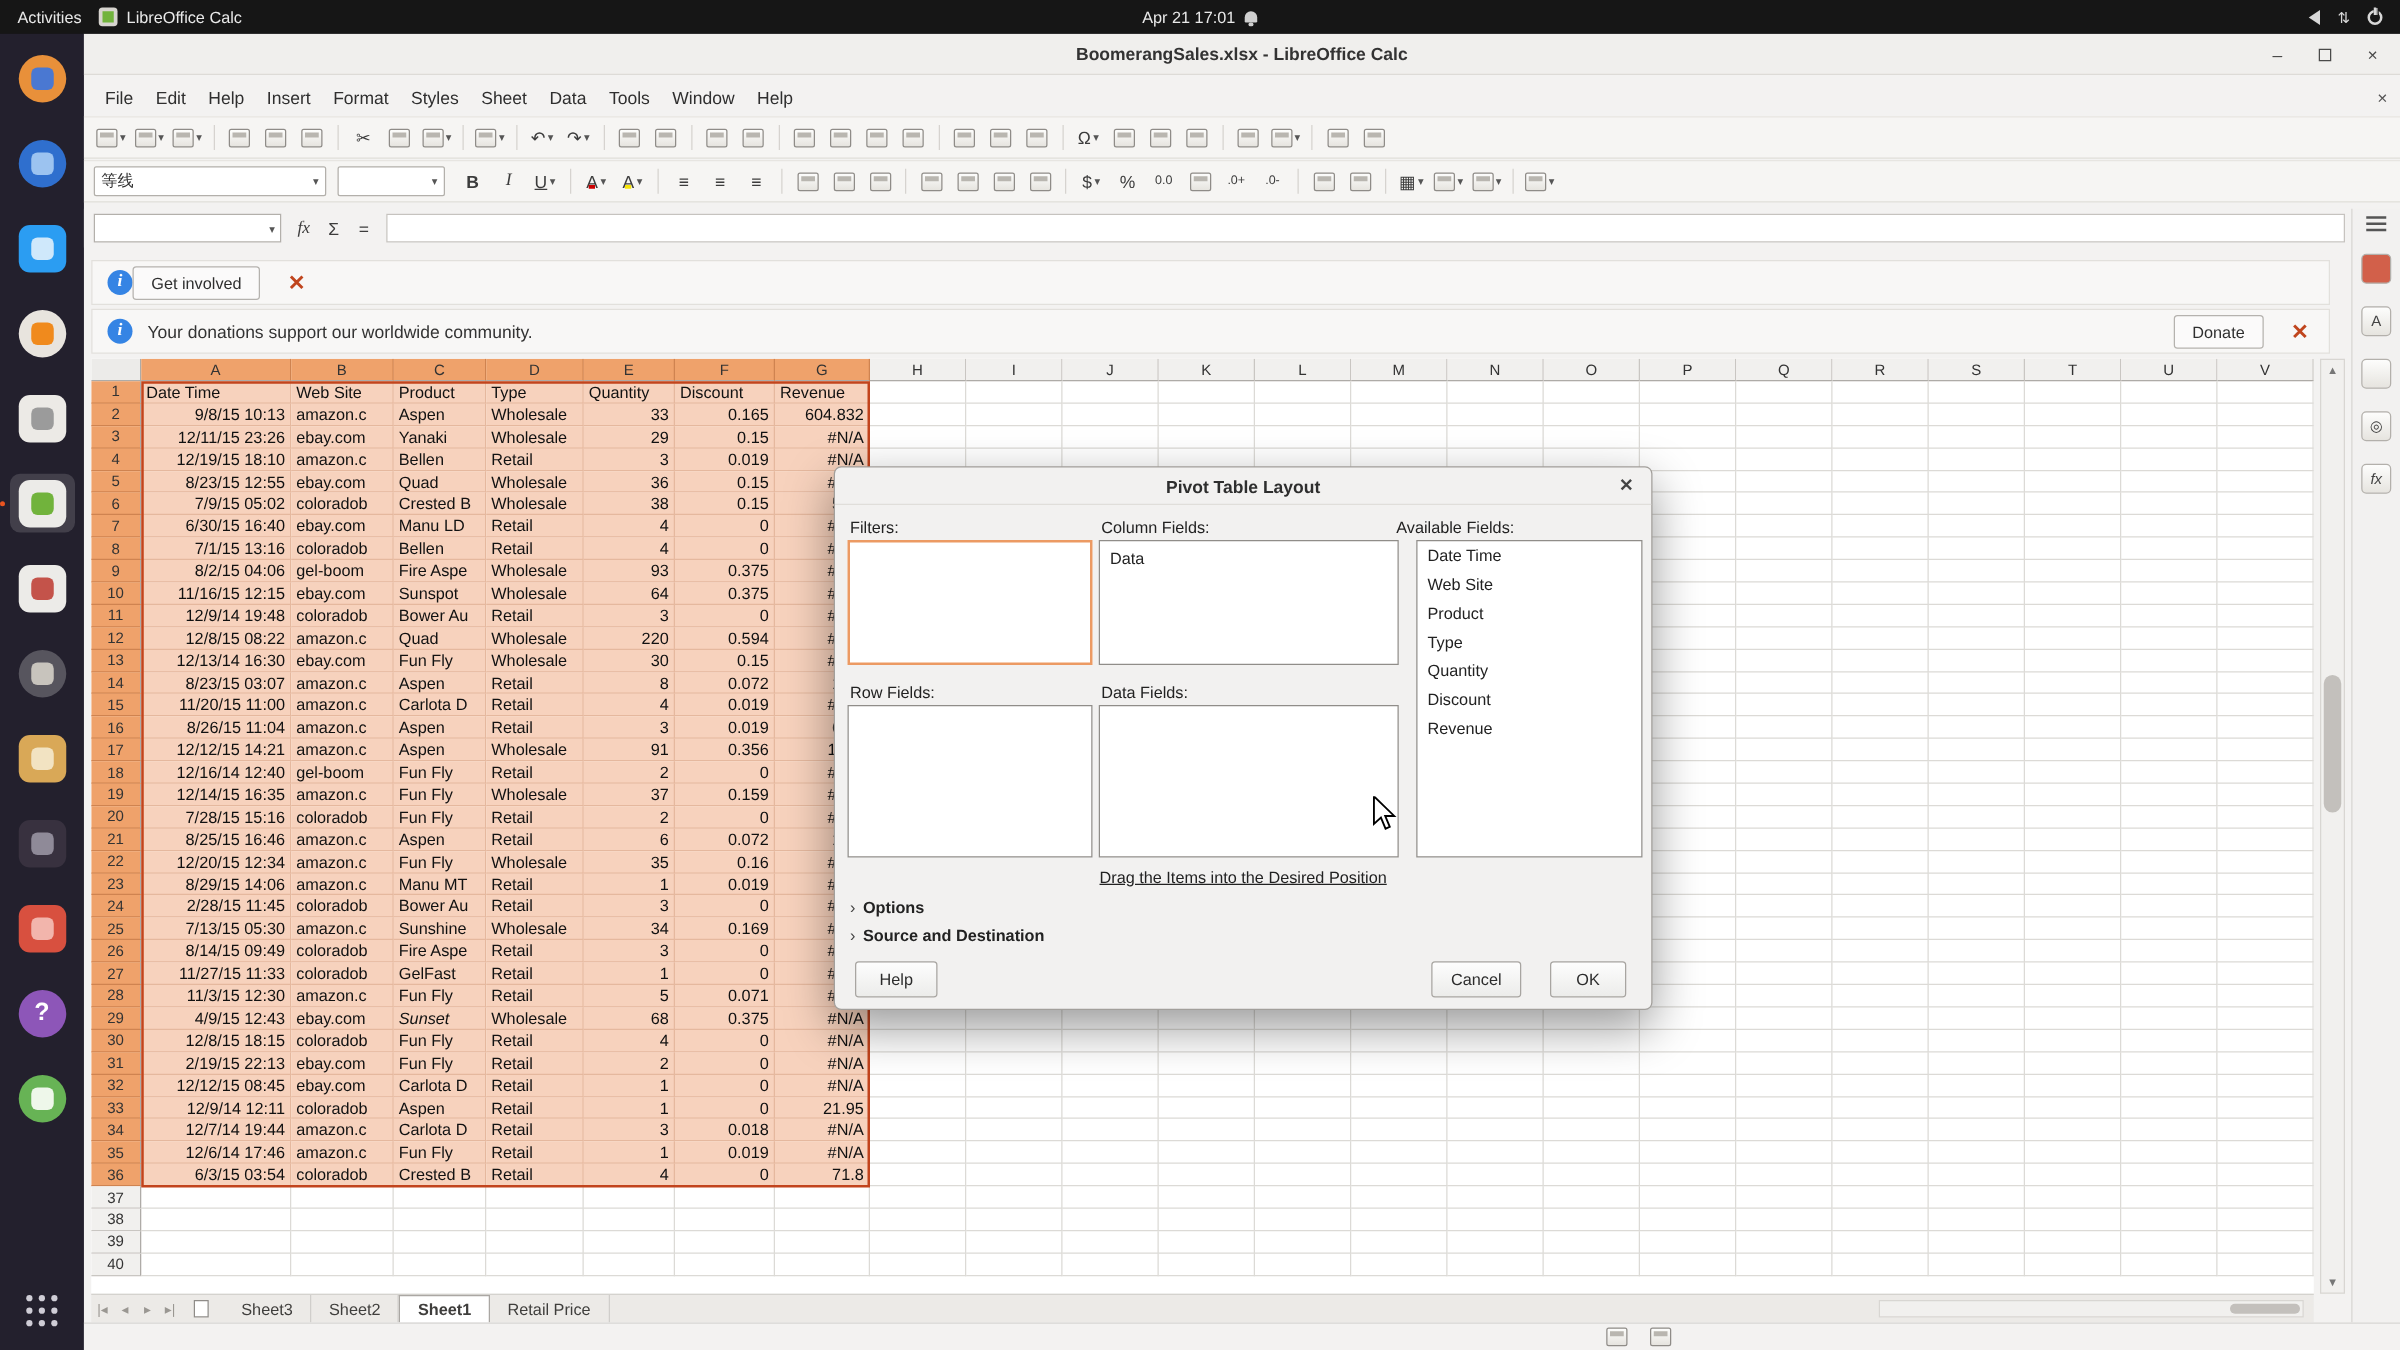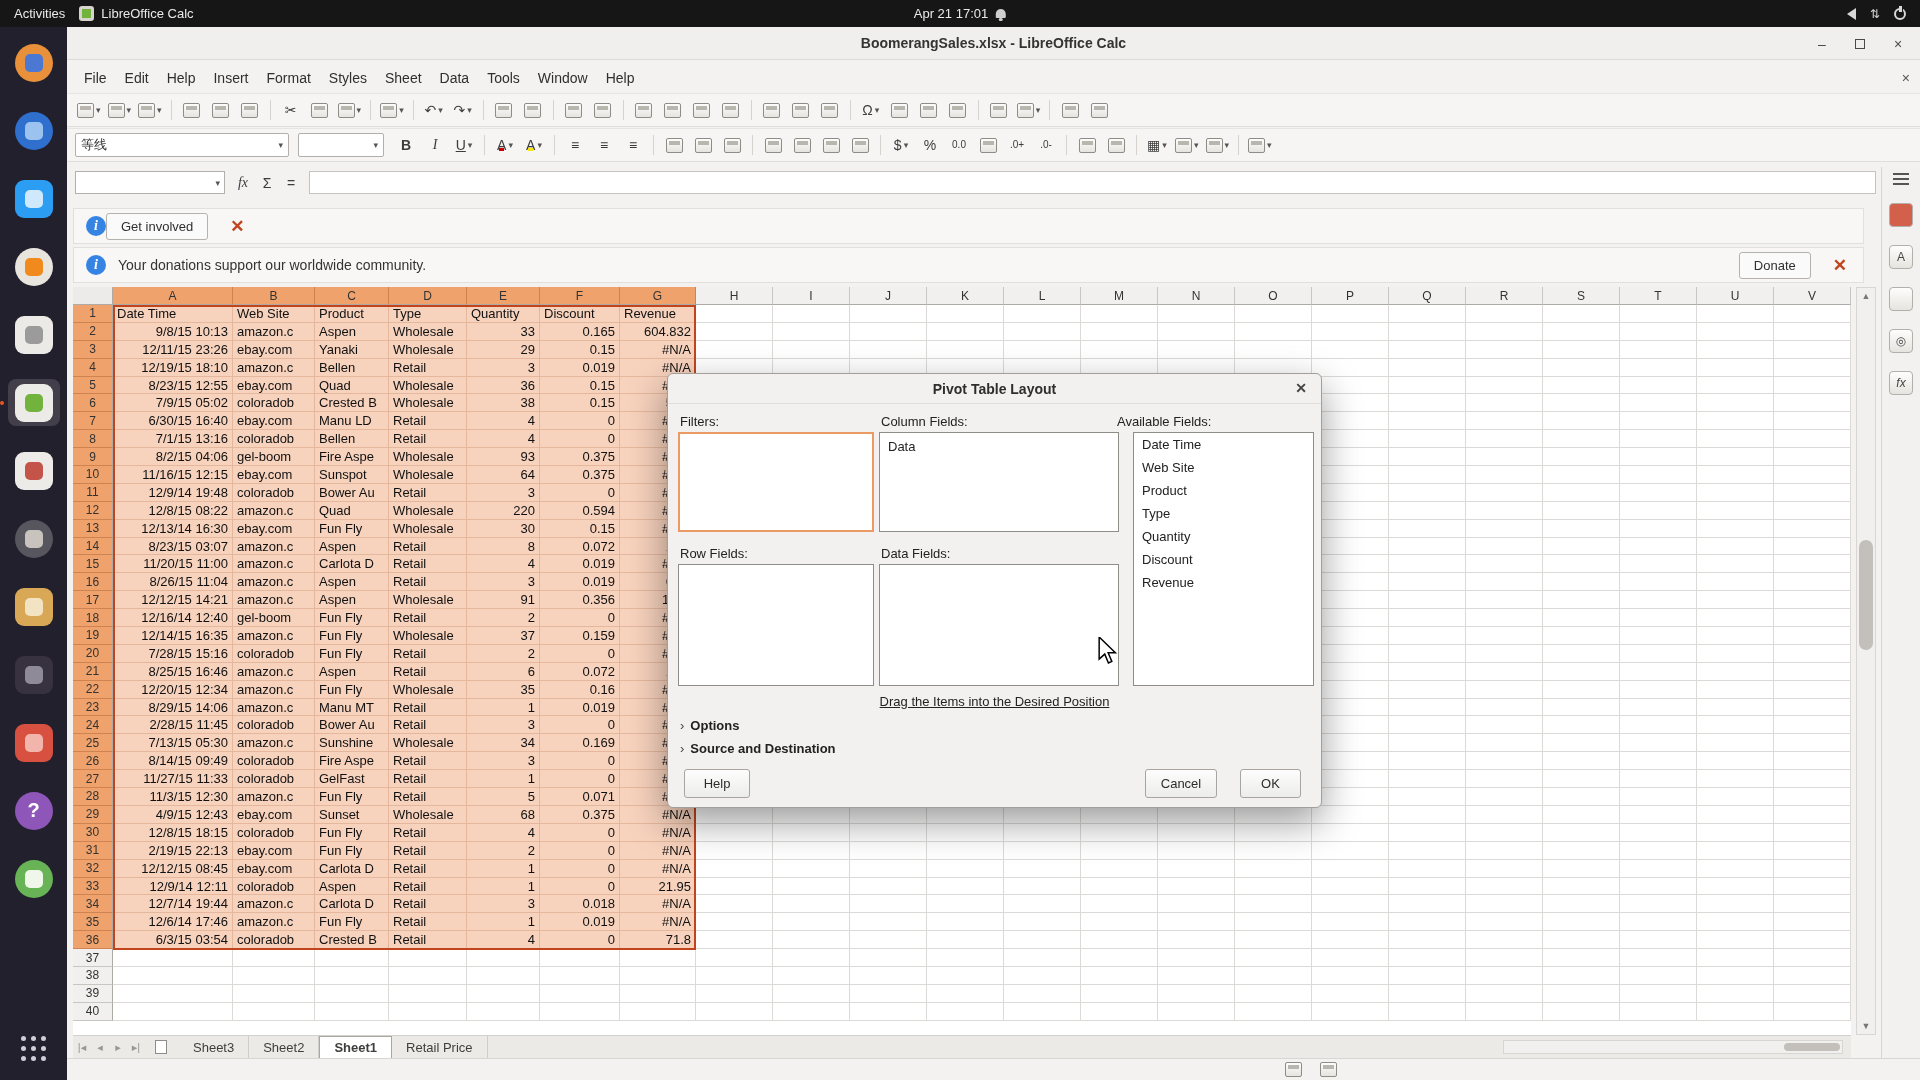--- a/index.html
+++ b/index.html
@@ -59,21 +59,21 @@
   .tbtn .glyph.u { text-decoration:underline; }
   .tbtn .glyph.small { font-size:10px; }
   .gicon { width:17px; height:15px; border:1px solid #8f8c88; border-radius:2px;
            background:linear-gradient(#fdfdfc,#e6e4df); position:relative; }
   .gicon::after { content:""; position:absolute; left:2px; top:2px; right:2px; height:4px; background:#b9b6b0; }
   .colorbar { position:absolute; left:2px; right:2px; bottom:1px; height:3px; }
   .caret { font-size:9px; color:#555; }
   .tsep { width:1px; height:20px; background:#d6d3cf; margin:0 4px; }
   .combo { height:24px; background:#fff; border:1px solid #b3b0ab; border-radius:2px; display:flex; align-items:center;
            justify-content:space-between; padding:0 5px; font-size:13px; color:#333; }
-  #font-name { width:214px; margin-right:6px; } #font-size { width:86px; margin-right:6px; }
+  #font-name { width:186px; margin-right:6px; } #font-size { width:86px; margin-right:6px; }
 
   .formulabar { position:absolute; left:0; top:140px; width:100%; height:31px; display:flex; align-items:center;
                 gap:6px; padding:0 8px; background:#f3f2f1; }
   .namebox { width:150px; height:23px; background:#fff; border:1px solid #b3b0ab; display:flex; align-items:center;
              justify-content:flex-end; padding:0 4px; }
   .fxbtn { width:24px; height:23px; display:flex; align-items:center; justify-content:center; font-size:14px; color:#3c3c3c; }
   .fxbtn .fx { font-style:italic; font-family:"Liberation Serif",serif; }
   .formula-input { flex:1; height:23px; background:#fff; border:1px solid #c6c3bf; margin-right:36px; }
 
   .notif { position:absolute; left:6px; width:1791px; height:36px; background:#f8f7f6; border:1px solid #e2e0dc;
@@ -1271,21 +1271,21 @@
           <div class="cell ar" style="width: 77px;"></div>
           <div class="cell ar" style="width: 77px;"></div>
           <div class="cell ar" style="width: 77px;"></div>
           <div class="cell ar" style="width: 77px;"></div>
           <div class="cell ar" style="width: 77px;"></div>
         </div>
         <div class="grow">
           <div class="rownum sel">29</div>
           <div class="cell ar sel" style="width: 120px;">4/9/15 12:43</div>
           <div class="cell al sel" style="width: 82px;">ebay.com</div>
-          <div class="cell al sel" style="width: 74px;">Sunset</div>
+          <div class="cell al sel" style="width: 74px; font-style: italic;">Sunset</div>
           <div class="cell al sel" style="width: 78px;">Wholesale</div>
           <div class="cell ar sel" style="width: 73px;">68</div>
           <div class="cell ar sel" style="width: 80px;">0.375</div>
           <div class="cell ar sel" style="width: 76px;">#N/A</div>
           <div class="cell ar" style="width: 77px;"></div>
           <div class="cell ar" style="width: 77px;"></div>
           <div class="cell ar" style="width: 77px;"></div>
           <div class="cell ar" style="width: 77px;"></div>
           <div class="cell ar" style="width: 77px;"></div>
           <div class="cell ar" style="width: 77px;"></div>

